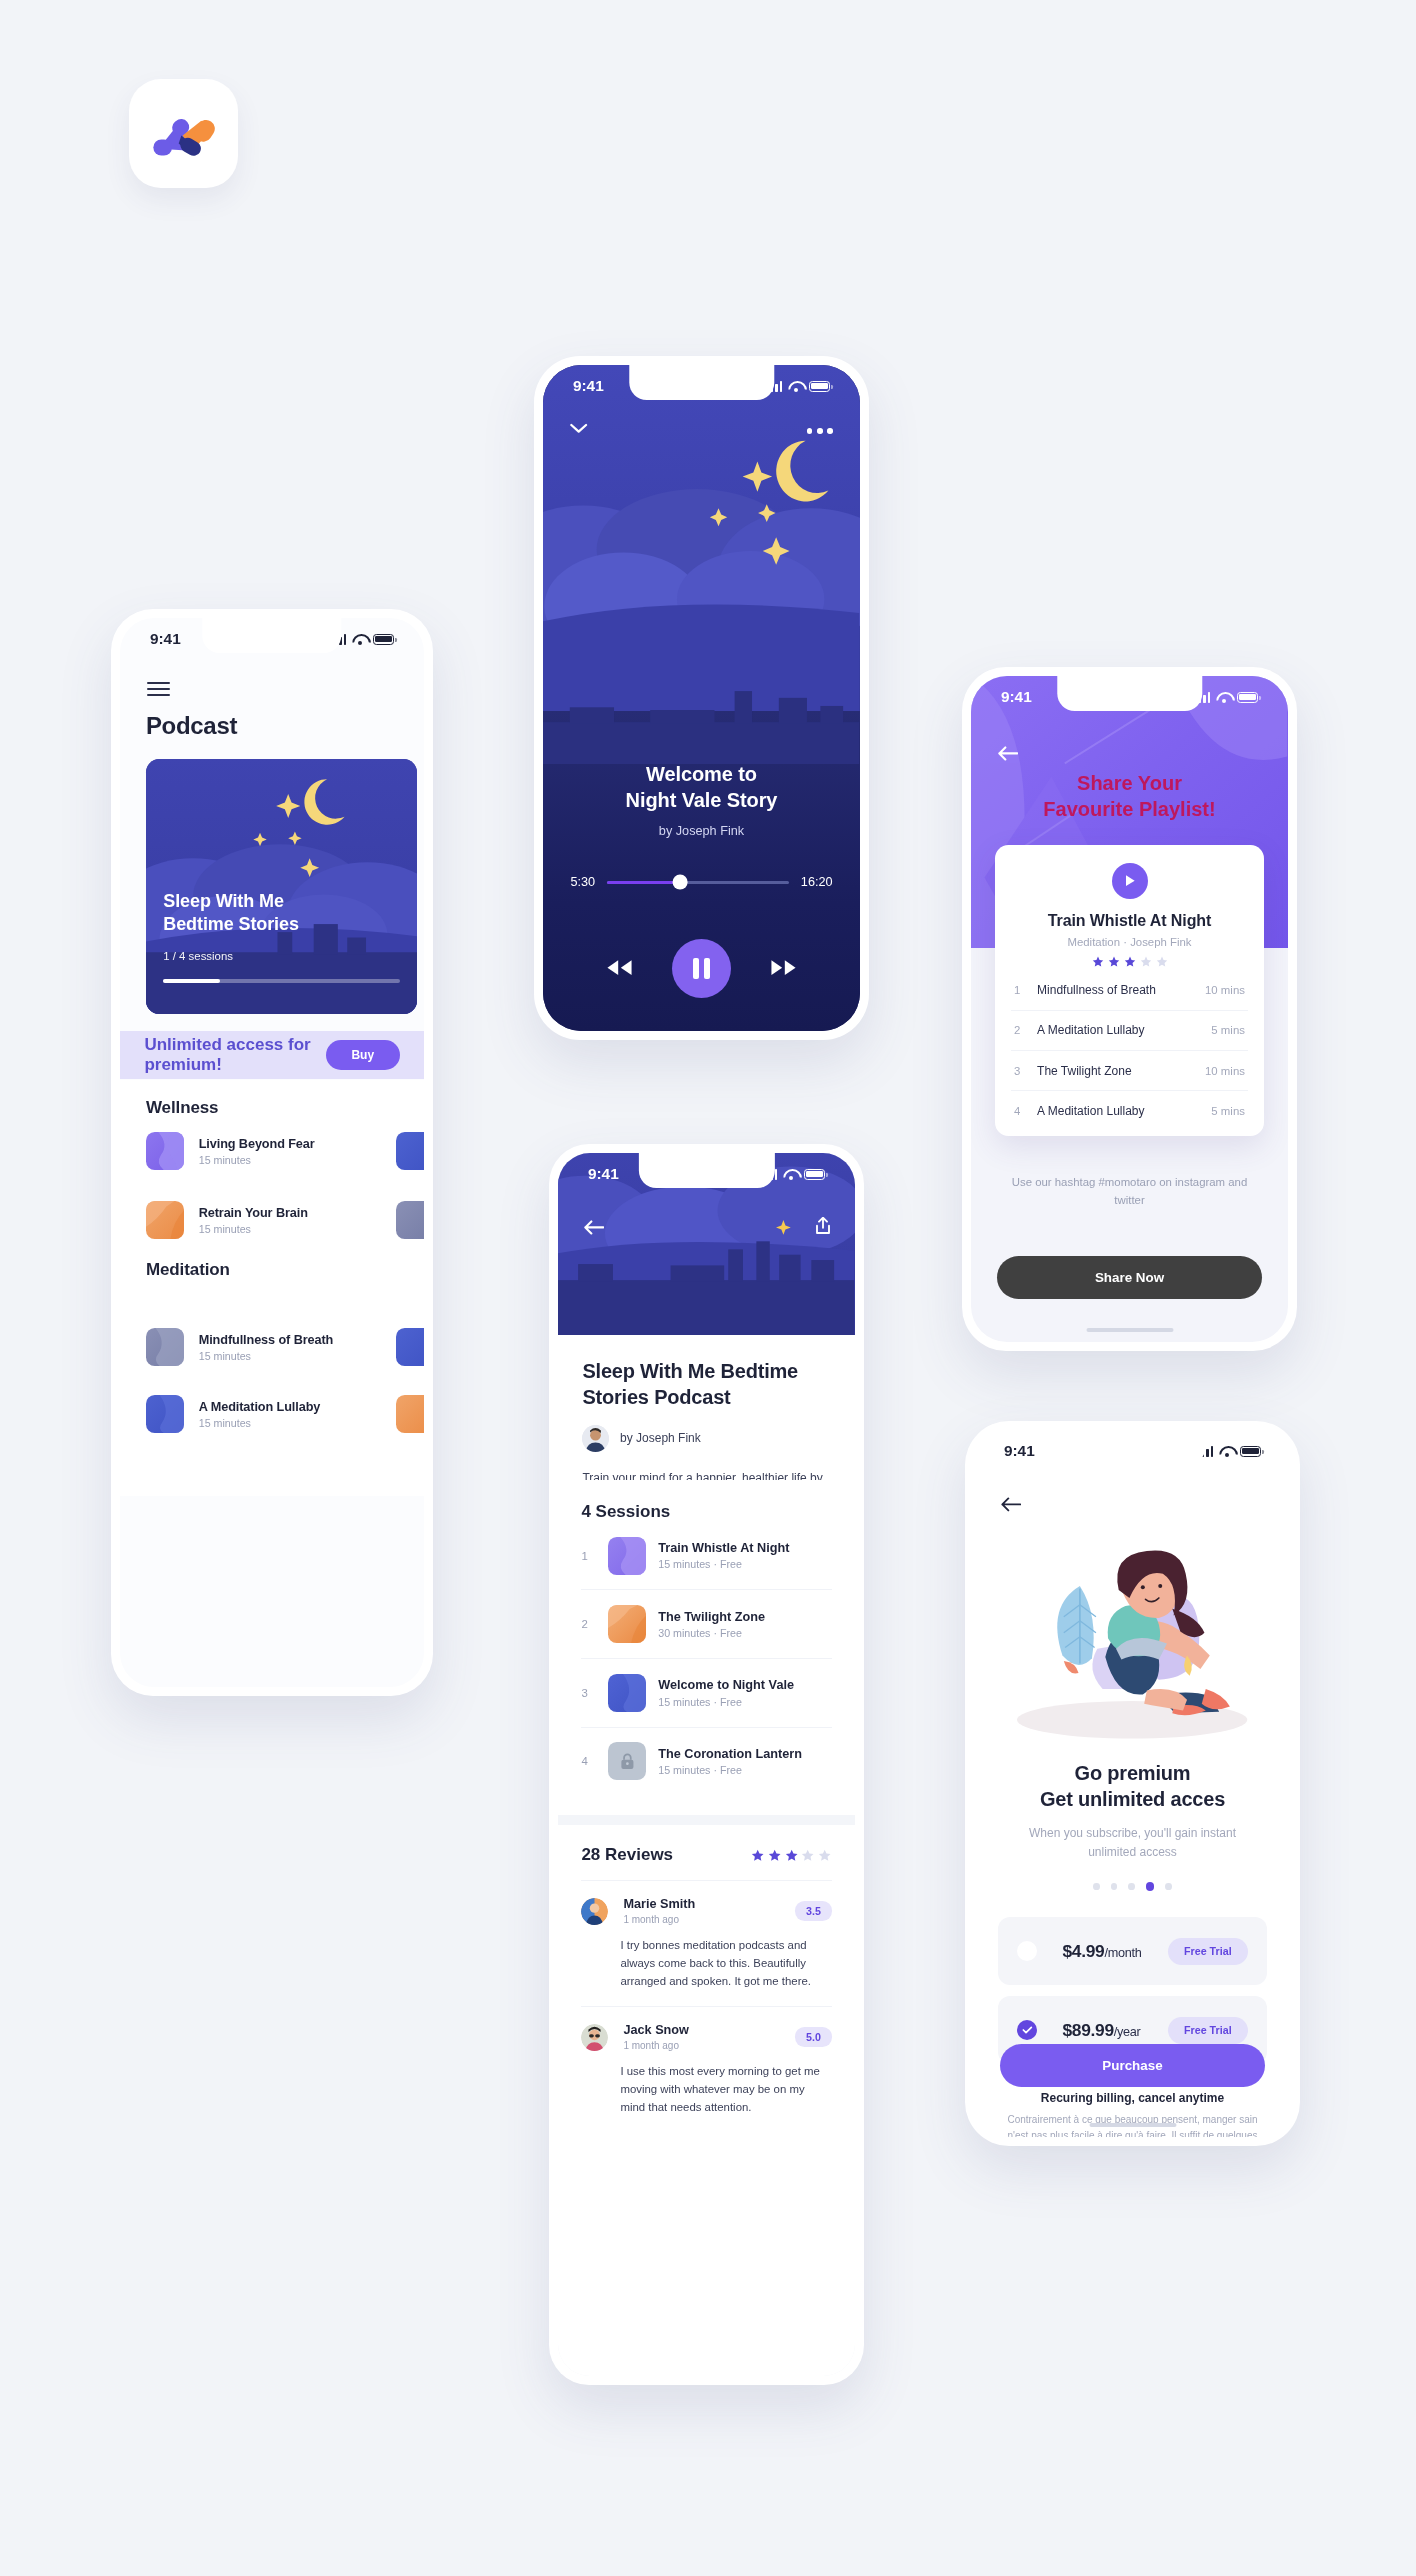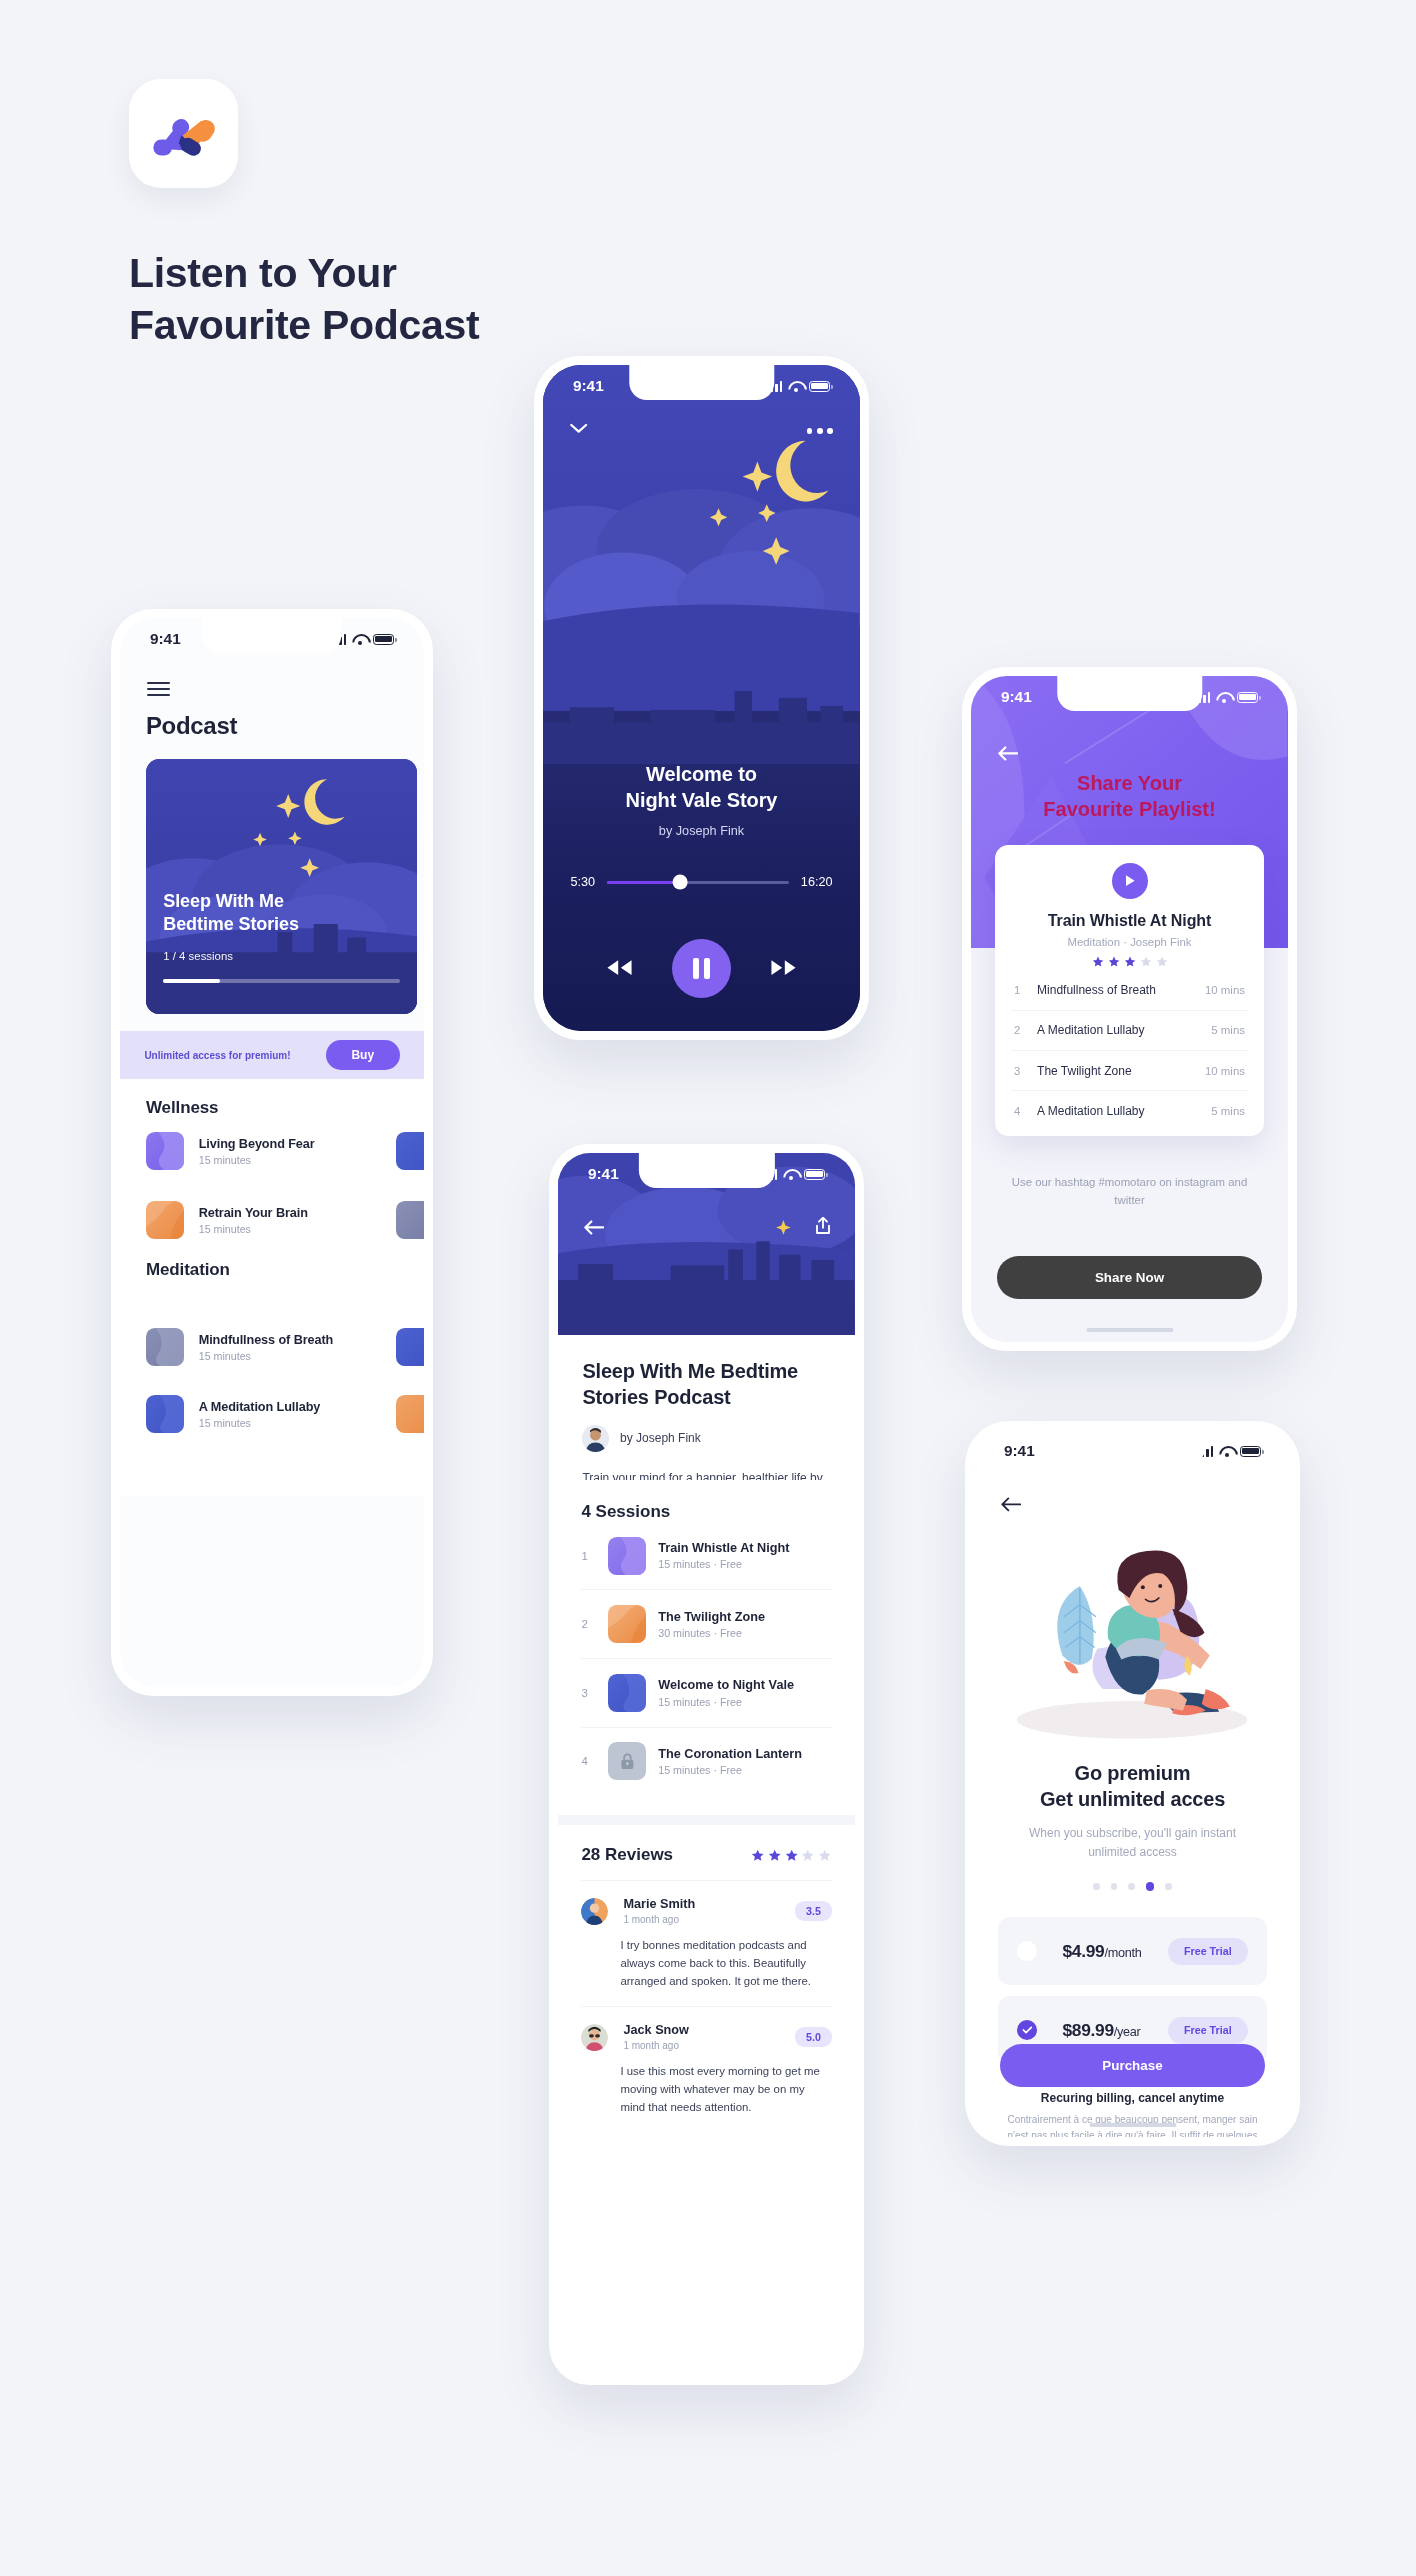--- a/index.html
+++ b/index.html
@@ -63,21 +63,21 @@
   .hero-card{position:absolute;left:25.5px;top:141px;width:271px;height:255px;
     border-radius:13.4px;overflow:hidden;background:#3b3f9e;}
   .night-sky{position:absolute;inset:0;background:linear-gradient(180deg,#3f44b0 0%,#3a3fa6 55%,#2e3382 100%);}
   .hc-text{position:absolute;left:17.4px;bottom:79px;color:#fff;font-size:18px;
     font-weight:700;line-height:1.25;letter-spacing:-0.1px;}
   .hc-sessions{position:absolute;left:17.4px;bottom:52px;color:#fff;font-size:11.4px;opacity:.95;}
   .hc-track{position:absolute;left:17.4px;right:17.4px;bottom:31px;height:4.7px;border-radius:2.7px;background:rgba(255,255,255,.33);}
   .hc-fill{height:100%;border-radius:2.7px;background:#fff;width:24%;}
   .promo{position:absolute;left:0;right:0;top:413px;height:48px;background:#e3e0fa;
     display:flex;align-items:center;justify-content:space-between;padding:0 24px;}
-  .promo span{font-size:10px;font-weight:700;color:#5b4fd0;}
+  .promo span{font-size:17px;font-weight:700;color:#5b4fd0;}
   .promo button{border:0;background:#7a5cf0;color:#fff;font-weight:700;font-size:12px;
     padding:8px 25.5px;border-radius:17.4px;font-family:inherit;cursor:pointer;}
   .sec-wrap{position:absolute;left:0;right:0;top:462px;bottom:0;overflow:hidden;}
   .sec-white{position:absolute;left:0;right:0;background:#fff;}
   .sec-head{font-size:17px;font-weight:700;letter-spacing:-0.1px;}
   .row-item{display:flex;align-items:center;gap:14.8px;}
   .thumb{width:38px;height:38px;border-radius:8.7px;flex:0 0 38px;overflow:hidden;position:relative;}
   .row-t{font-size:12.7px;font-weight:700;letter-spacing:-0.1px;}
   .row-s{font-size:10.7px;color:#9aa0b5;margin-top:2.7px;}
   .ymal{position:absolute;left:0;right:0;top:710px;bottom:0;background:#f2f4f8;}
@@ -214,21 +214,20 @@
     <svg width="64" height="47" viewBox="0 0 96 70">
       <path d="M10 58 L40 20 L58 44 L46 60 Z" fill="#6c5ce7"></path>
       <rect x="2" y="44" width="28" height="24" rx="12" fill="#6c5ce7"></rect>
       <rect x="30" y="14" width="26" height="24" rx="12" fill="#6c5ce7" transform="rotate(-40 43 26)"></rect>
       <path d="M46 38 L74 16 L86 32 L60 62 Z" fill="#f5903e"></path>
       <rect x="66" y="14" width="26" height="34" rx="13" fill="#f5903e" transform="rotate(34 79 31)"></rect>
       <path d="M44 38 L68 58 L58 66 L40 50 Z" fill="#2b3184"></path>
       <rect x="42" y="44" width="32" height="22" rx="11" fill="#2b3184" transform="rotate(30 58 55)"></rect>
     </svg>
   </div>
-  <h1 id="hero-title">Listen to Your Favourite Podcast</h1>
 
   <div class="phone" id="phone-podcast">
     <div class="screen">
       <div class="notch"></div>
       <div class="statusbar" style="color:#1f2338">
         <span class="st-time">9:41</span>
         <span class="st-icons">
           <span class="bars">
               <i></i>
               <i></i>

